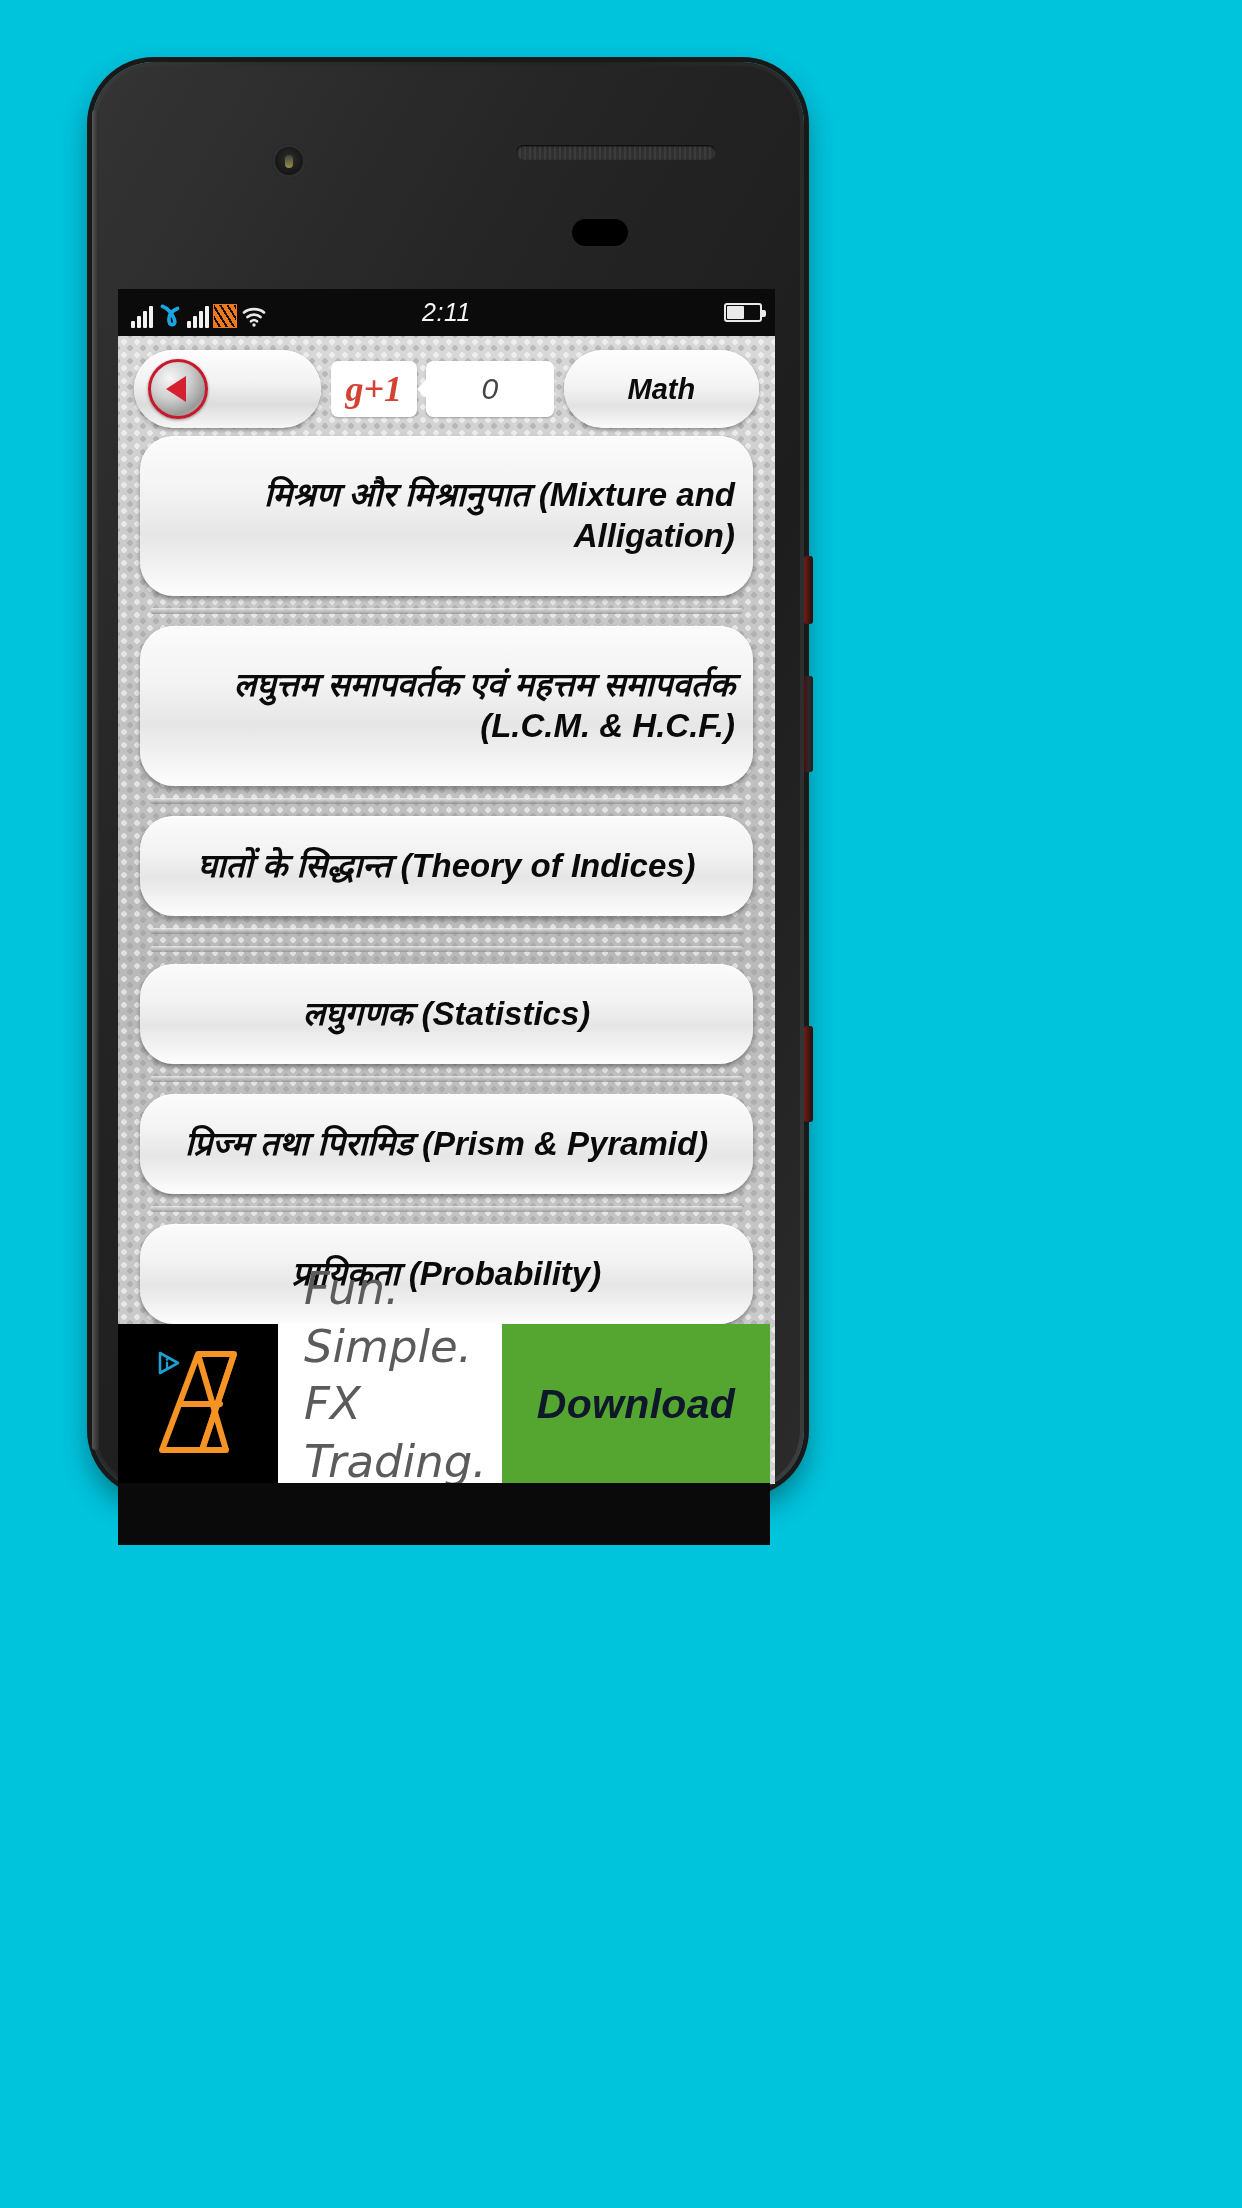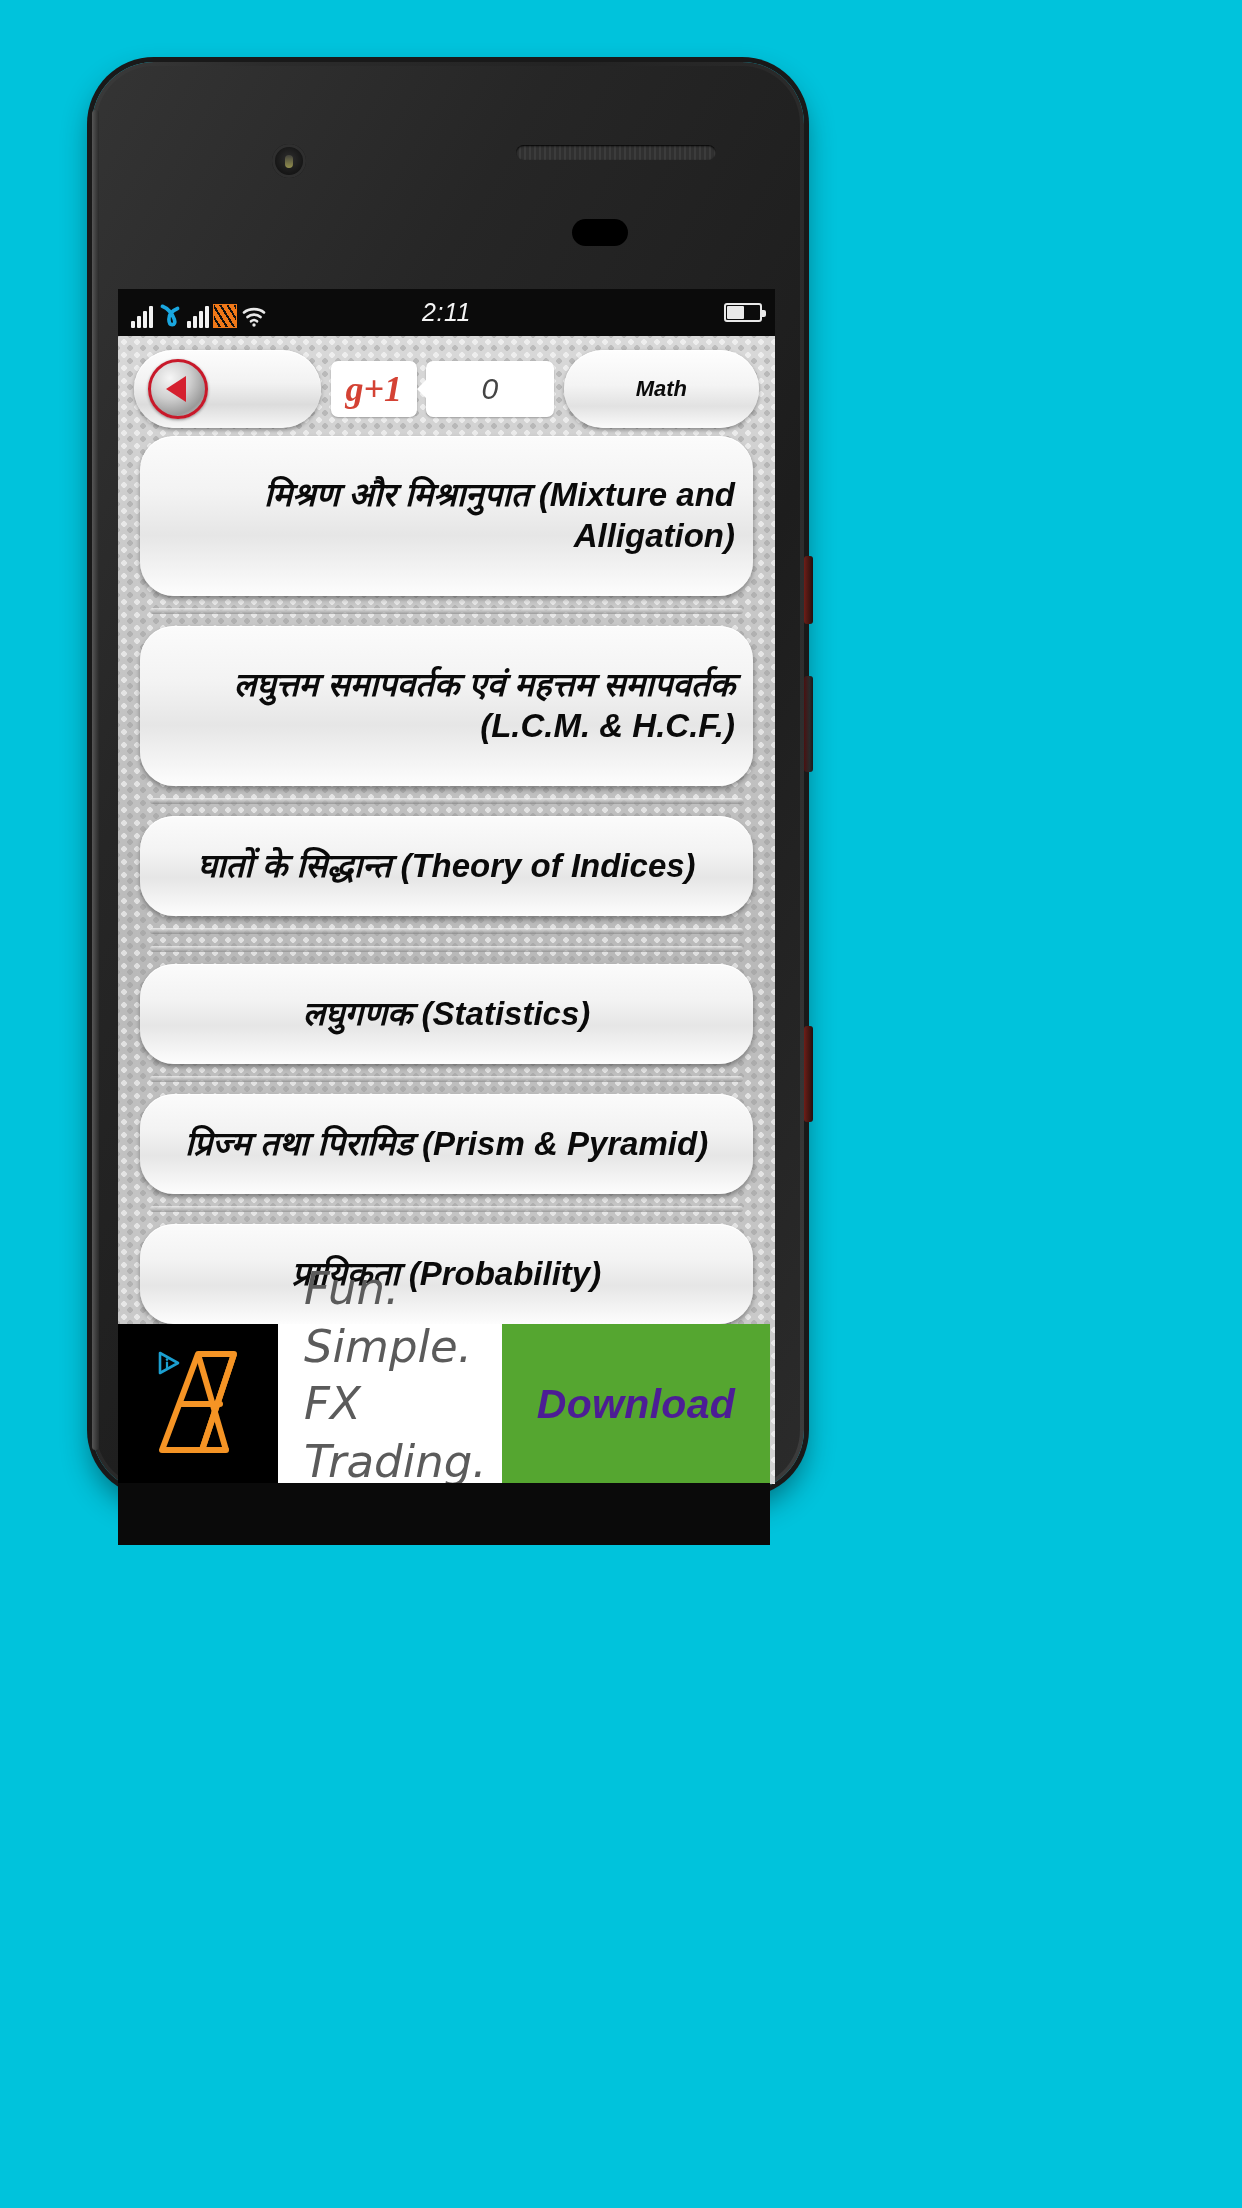--- a/index.html
+++ b/index.html
@@ -113,21 +113,21 @@
     display:flex;align-items:center;justify-content:center;
     font-size:30px;color:#444;box-shadow:0 1px 2px rgba(0,0,0,.25);
   }
   #gplus-count:before{content:"";position:absolute;left:-9px;top:19px;width:0;height:0;
     border-top:9px solid transparent;border-bottom:9px solid transparent;border-right:9px solid #fff;}
   #title-btn{
     margin-left:auto;width:228px;height:78px;border-radius:39px;
     background:linear-gradient(180deg,#fefefe 0%,#f4f4f4 45%,#e2e2e2 72%,#fbfbfb 100%);
     box-shadow:0 2px 4px rgba(0,0,0,.35), inset 0 1px 1px #fff;
     display:flex;align-items:center;justify-content:center;
-    font-size:22px;font-weight:bold;color:#0b0b0b;
+    font-size:29px;font-weight:bold;color:#0b0b0b;
   }
 
   
   #list{padding:0 22px;}
   .list-item{
     margin:0 0 12px 0;
     border-radius:34px;
     background:linear-gradient(180deg,#fbfbfb 0%,#f3f3f3 35%,#e6e6e6 62%,#fdfdfd 100%);
     box-shadow:0 3px 5px rgba(0,0,0,.35), inset 0 1px 0 #fff;
     display:flex;align-items:center;justify-content:center;
@@ -150,21 +150,21 @@
   #ad-logo{width:160px;background:#000;position:relative;}
   #ad-logo svg{position:absolute;left:38px;top:26px;}
   #adchoices{position:absolute;left:9px;bottom:8px;width:26px;height:26px;color:#1b9fd0;}
   #ad-text{
     flex:1;background:#fff;display:flex;flex-direction:column;justify-content:center;
     padding-left:26px;color:#5b5b5b;font-size:45px;line-height:1.28;
     font-family:"DejaVu Sans","Liberation Sans",sans-serif;
   }
   #ad-cta{
     width:268px;background:#55a630;display:flex;align-items:center;justify-content:center;
-    color:#4c1d95;font-size:41px;font-weight:bold;letter-spacing:.3px;
+    color:#0f172a;font-size:41px;font-weight:bold;letter-spacing:.3px;
   }
 
   
   #chin{position:absolute;left:118px;top:1483px;width:652px;height:62px;background:#0a0a0a;}
 </style>
 </head>
 <body>
 
 <div id="backdrop"></div>
 

